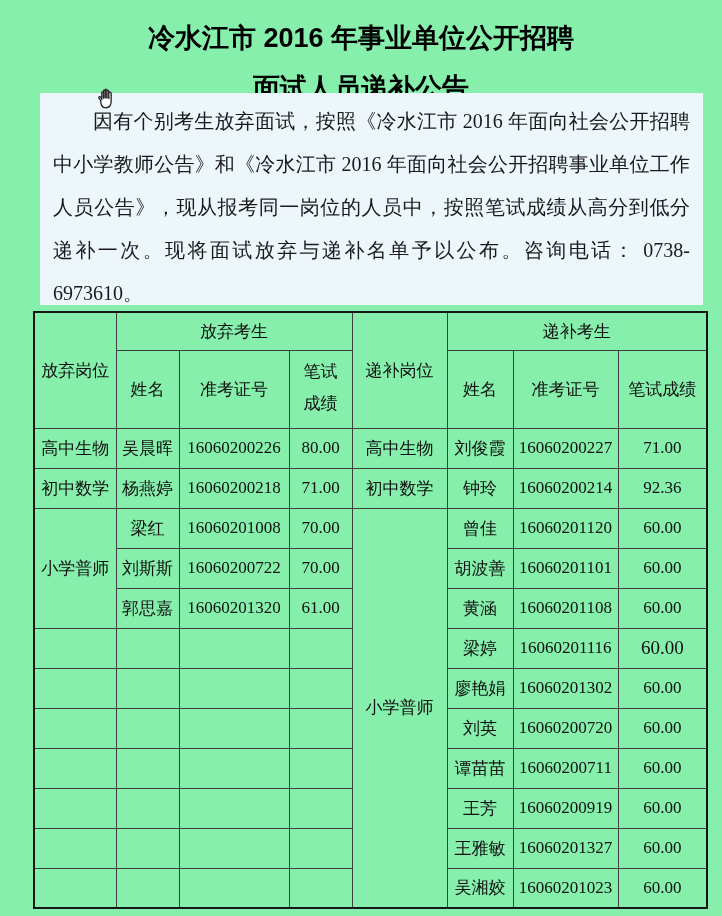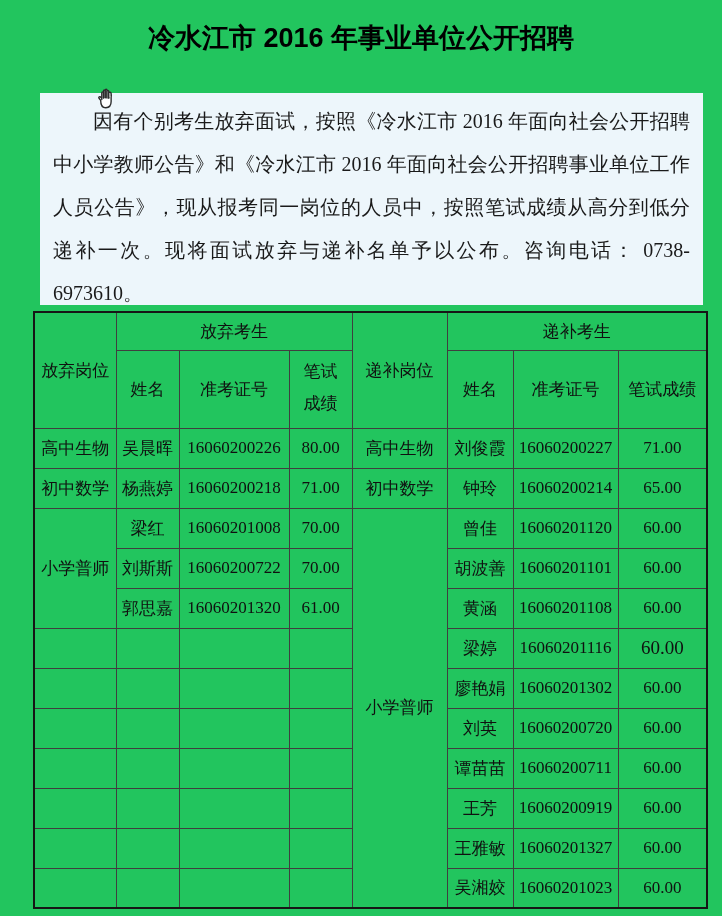--- a/index.html
+++ b/index.html
@@ -1,17 +1,17 @@
 <!DOCTYPE html>
 <html><head>
 <meta charset="utf-8">
 <style>
   html,body{margin:0;padding:0;background:#ffffff;}
   .page{
-    position:relative;width:722px;height:916px;background:#22c55e;
+    position:relative;width:722px;height:916px;background:#86efac;
     font-family:"Liberation Serif",serif;color:#141414;overflow:hidden;
   }
   .title{
     margin:0;text-align:center;
     font-family:"Liberation Sans",sans-serif;font-weight:bold;color:#000;
     font-size:27px;line-height:1.2;
   }
   .title.line1{padding-top:22px;}
   .title.line2{padding-top:18px;}
   .highlight{
@@ -47,20 +47,21 @@
   tr.data{height:40px;}
   .pre{white-space:pre-line;line-height:1.9;}
   td.big{font-size:19px;}
 </style>
 </head>
 <body>
 
 <div class="page">
 
   <h1 class="title line1">冷水江市 2016 年事业单位公开招聘</h1>
+  <h1 class="title line2">面试人员递补公告</h1>
 
   <div class="highlight">
     <p class="intro">因有个别考生放弃面试，按照《冷水江市 2016 年面向社会公开招聘中小学教师公告》和《冷水江市 2016 年面向社会公开招聘事业单位工作人员公告》，现从报考同一岗位的人员中，按照笔试成绩从高分到低分递补一次。现将面试放弃与递补名单予以公布。咨询电话： 0738-6973610。</p>
   </div>
 
   <svg class="cursor" viewBox="0 0 24 26">
     <g fill="#ffffff" stroke="#2b2b2b" stroke-width="1.5" stroke-linecap="round" stroke-linejoin="round">
       <path d="M6.2 14.5 C6.2 19 8 22.5 11.8 22.5 C15.4 22.5 17.6 20.2 17.6 15.8 L17.6 8.5 M6.2 14.5 L4.4 12.2 C3.6 11.2 4.8 9.9 5.8 10.7 L7.4 12"></path>
       <path d="M7.4 13.5 L7.4 6.2 C7.4 4.9 9.3 4.9 9.3 6.2 L9.3 12"></path>
       <path d="M9.3 11.5 L9.3 4 C9.3 2.7 11.2 2.7 11.2 4 L11.2 11.5"></path>
@@ -111,21 +112,21 @@
     </tr>
 
     <tr class="data">
       <td>初中数学</td>
       <td>杨燕婷</td>
       <td>16060200218</td>
       <td>71.00</td>
       <td>初中数学</td>
       <td>钟玲</td>
       <td>16060200214</td>
-      <td>65.00</td>
+      <td>92.36</td>
     </tr>
 
     <tr class="data">
       <td rowspan="3">小学普师</td>
       <td>梁红</td>
       <td>16060201008</td>
       <td>70.00</td>
       <td rowspan="10">小学普师</td>
       <td>曾佳</td>
       <td>16060201120</td>

